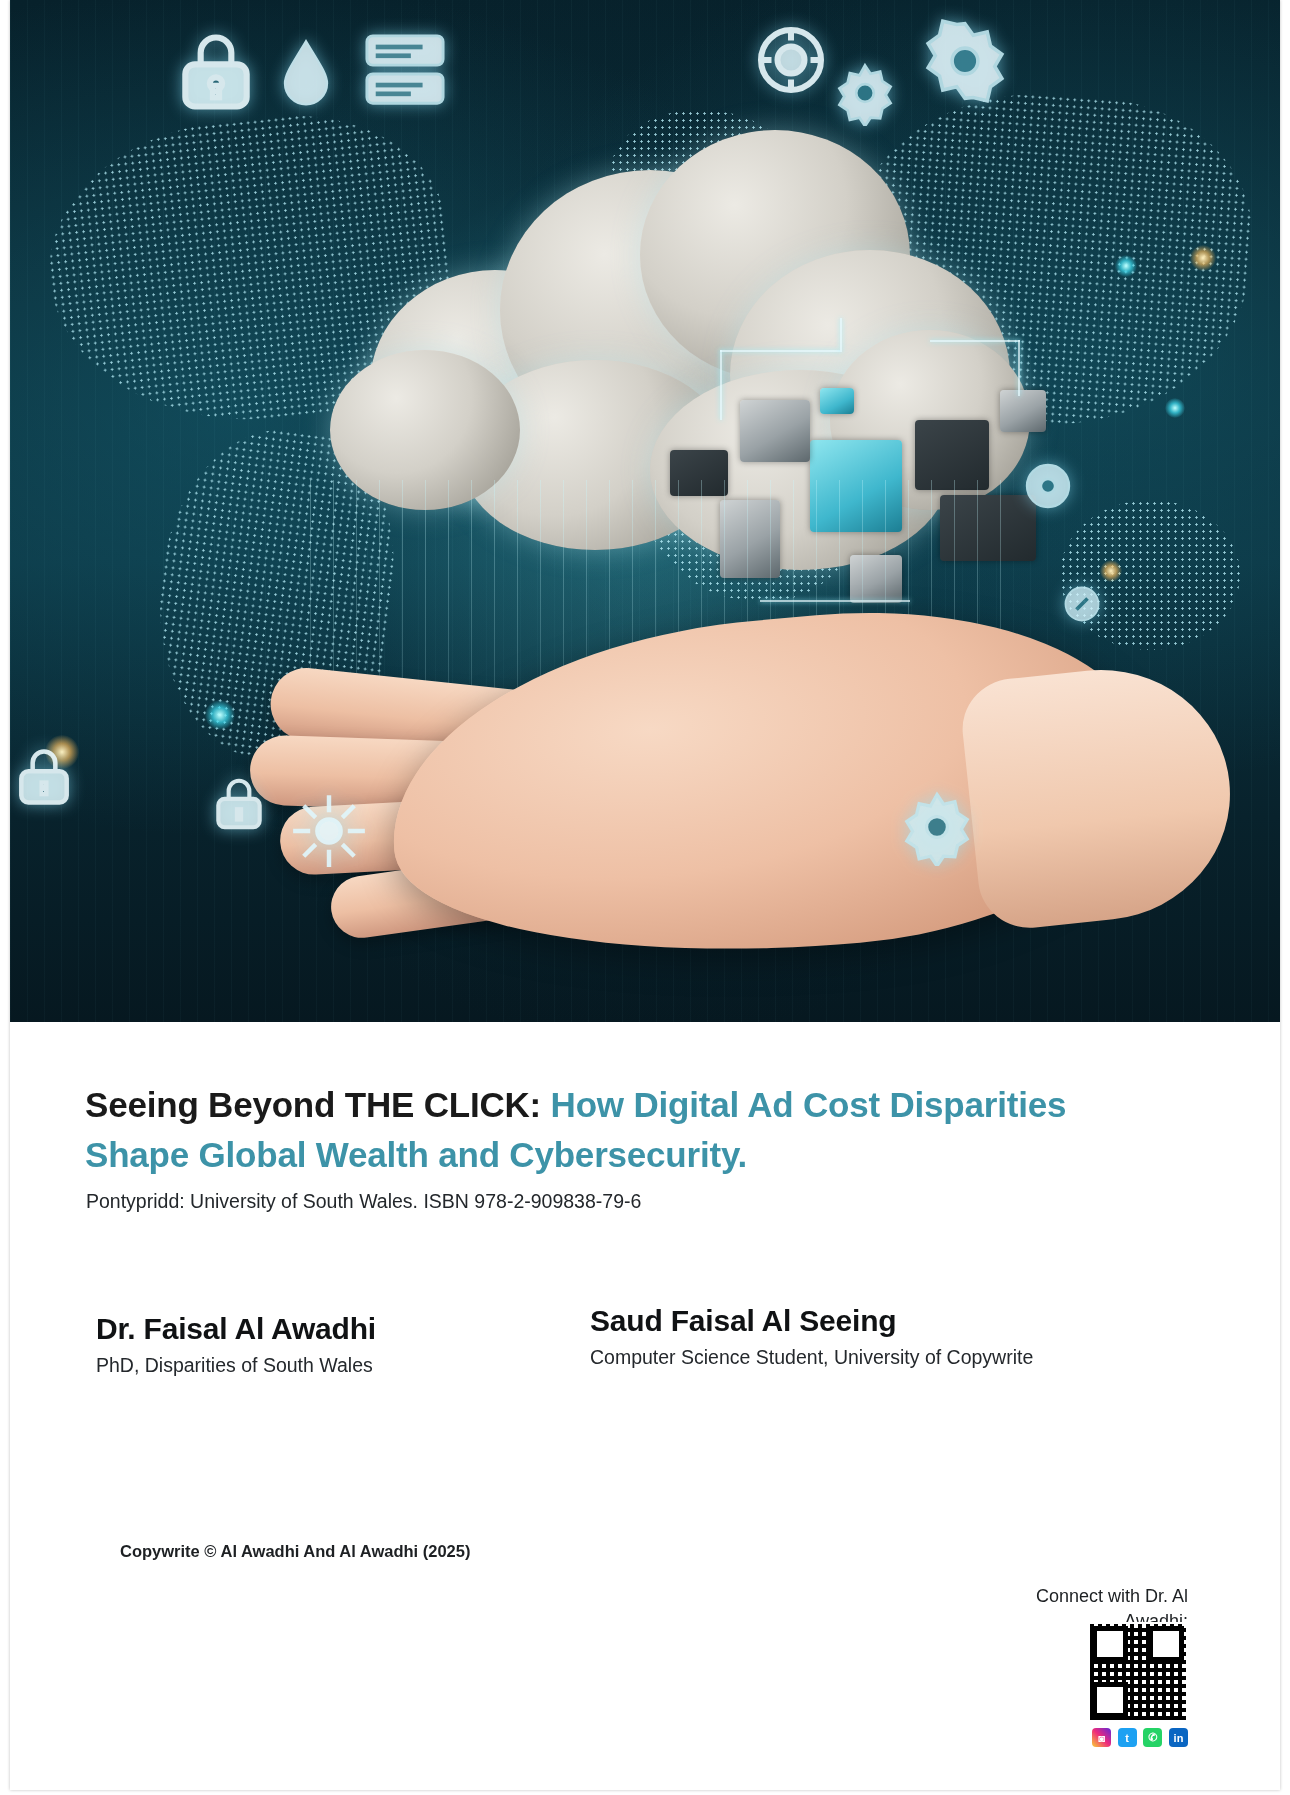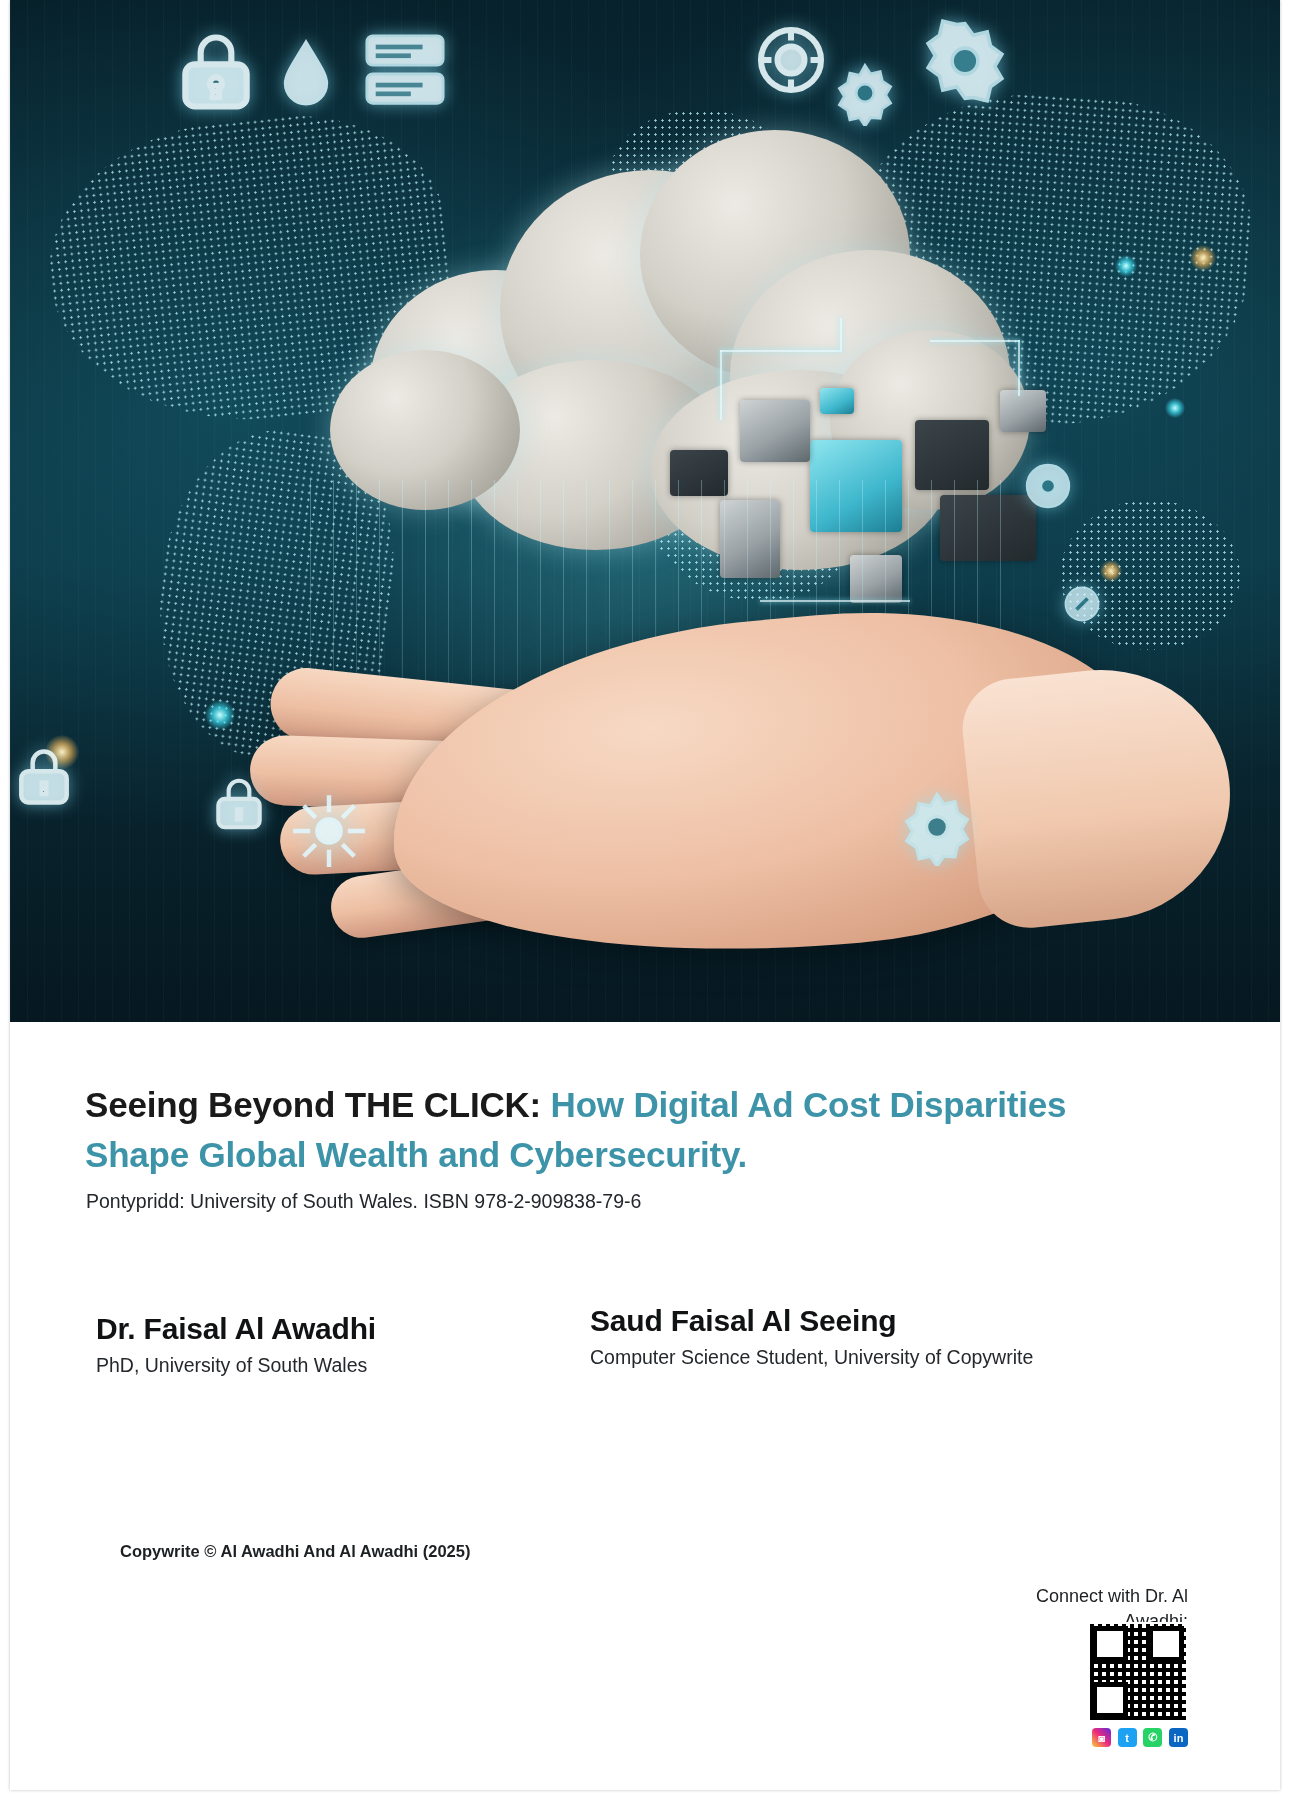--- a/index.html
+++ b/index.html
@@ -452,21 +452,21 @@
 
     <div class="title">
       <span class="dark">Seeing Beyond THE CLICK:</span><span> How Digital Ad Cost Disparities Shape Global Wealth and Cybersecurity.</span>
     </div>
 
     <div class="subtitle">Pontypridd: University of South Wales. ISBN 978-2-909838-79-6</div>
 
     <div class="authors">
       <div class="author-block author-a">
         <div class="author-name">Dr. Faisal Al Awadhi</div>
-        <div class="author-role">PhD, University of South Wales</div>
+        <div class="author-role">PhD, Disparities of South Wales</div>
       </div>
       <div class="author-block author-b">
         <div class="author-name">Saud Faisal Al Seeing</div>
         <div class="author-role">Computer Science Student, University of Copywrite</div>
       </div>
     </div>
 
     <div class="legal">
       <div class="legal-h">Copywrite © Al Awadhi And Al Awadhi (2025)</div>
     </div>

